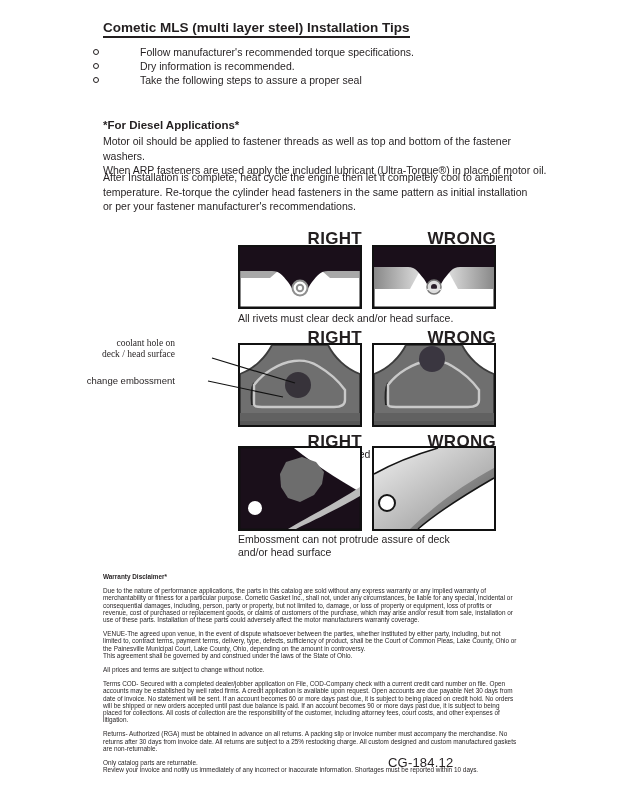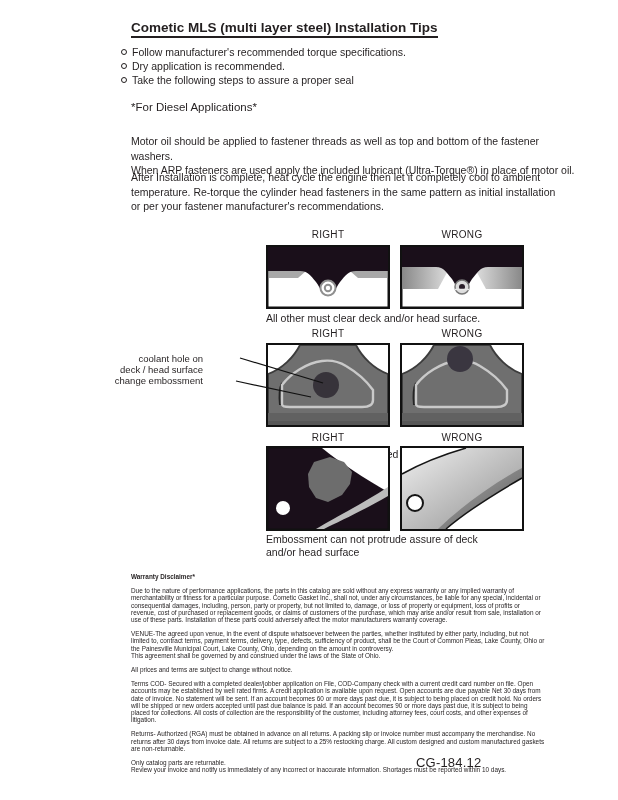--- a/index.html
+++ b/index.html
@@ -1,35 +1,35 @@
 <!DOCTYPE html>
 <html><head>
 <meta charset="utf-8">
 <style>
   html,body{margin:0;padding:0;}
   body{background:#ffffff;}
   .page{
     position:relative;width:582px;height:800px;background:#ffffff;overflow:hidden;
-    font-family:"Liberation Sans",sans-serif;color:#231f20;margin-left:28px;
+    font-family:"Liberation Sans",sans-serif;color:#231f20;
   }
   .title{
     position:absolute;left:103px;top:20px;font-size:13.5px;font-weight:bold;
     border-bottom:2px solid #231f20;padding-bottom:1px;white-space:nowrap;
   }
   .bullets{position:absolute;left:93px;top:45px;font-size:10.5px;line-height:14px;width:470px;}
-  .b-row{display:flex;align-items:flex-start;}
+  .b-row{display:flex;align-items:flex-start;gap:36px;}
   .ring{flex:0 0 auto;width:4px;height:4px;border:1px solid #231f20;border-radius:50%;margin:4px 5px 0 0;}
   .sub{margin-left:22px;}
   .dot{flex:0 0 auto;width:4px;height:4px;background:#231f20;border-radius:50%;margin:4px 5px 0 0;}
-  .h2{position:absolute;left:103px;top:101px;font-size:11.5px;font-weight:normal;}
+  .h2{position:absolute;left:103px;top:119px;font-size:11.5px;font-weight:bold;}
   .para{white-space:pre-line;font-size:10.5px;line-height:14.5px;}
   .p1{position:absolute;left:103px;top:134px;width:450px;}
   .p2{position:absolute;left:103px;top:170px;width:450px;}
   .note{position:absolute;left:103px;top:206px;font-size:10.5px;}
-  .dlabel{position:absolute;width:124px;text-align:center;font-size:10px;letter-spacing:.3px;}
+  .dlabel{position:absolute;width:124px;text-align:right;font-size:17px;letter-spacing:.3px;font-weight:bold;}
   .panel{position:absolute;width:124px;}
   .caption{position:absolute;font-size:10.5px;line-height:13px;white-space:pre-line;}
   .leader-label{position:absolute;right:407px;text-align:right;font-size:9.5px;line-height:10.5px;white-space:pre-line;}
   .overlay{position:absolute;left:205px;top:350px;pointer-events:none;z-index:5;}
   .warranty{position:absolute;left:103px;top:573px;width:415px;font-size:6.4px;line-height:7.2px;}
   .warranty .wh{font-weight:bold;margin:0 0 7px 0;}
   .warranty p{margin:0 0 7px 0;white-space:pre-line;}
   .footer{position:absolute;left:388px;top:755px;font-size:13px;letter-spacing:.2px;}
 </style>
 </head>
@@ -39,21 +39,21 @@
 
   <div class="title">Cometic MLS (multi layer steel) Installation Tips</div>
 
   <div class="bullets">
     <div class="b-row">
       <span class="ring"></span>
       <span>Follow manufacturer's recommended torque specifications.</span>
     </div>
     <div class="b-row">
       <span class="ring"></span>
-      <span>Dry application is recommended.</span>
+      <span>Dry information is recommended.</span>
     </div>
     <div class="b-row">
       <span class="ring"></span>
       <span>Take the following steps to assure a proper seal</span>
     </div>
   </div>
 
   <div class="h2">*For Diesel Applications*</div>
   <div class="para p1">Motor oil should be applied to fastener threads as well as top and bottom of the fastener washers.
 When ARP fasteners are used apply the included lubricant (Ultra-Torque®) in place of motor oil.</div>
@@ -87,26 +87,26 @@
     <rect x="1.25" y="1.25" width="121.5" height="61.5" fill="#ffffff" stroke="#111111" stroke-width="2.5"></rect>
     <polygon points="3,22 50,22 38,44 3,44" fill="url(#gwL)"></polygon>
     <polygon points="121,22 74,22 86,44 121,44" fill="url(#gwR)"></polygon>
     <rect x="3" y="44" width="118" height="17" fill="#ffffff"></rect>
     <path d="M2,2 H122 V22 H88 C80,22 78,27 72,34 C67,41 66,49 62,49 C58,49 57,41 52,34 C46,27 44,22 36,22 H2 Z" fill="#1a0f1a"></path>
     <circle cx="62" cy="42" r="7" fill="#dddddd" stroke="#777777" stroke-width="1.5"></circle>
     <circle cx="62" cy="42" r="3" fill="#2a1f2a"></circle>
     <line x1="55" y1="44.5" x2="69" y2="44.5" stroke="#e8e8e8" stroke-width="1.5"></line>
   </svg>
 
-  <div class="caption" style="left:238px;top:312px;">All other must clear deck and/or head surface.</div>
+  <div class="caption" style="left:238px;top:312px;">All rivets must clear deck and/or head surface.</div>
 
   <div class="dlabel" style="left:238px;top:328px;">RIGHT</div>
   <div class="dlabel" style="left:372px;top:328px;">WRONG</div>
 
-  <div class="leader-label" style="top:354px;">coolant hole on
+  <div class="leader-label" style="top:338px;font-family:Liberation Serif, serif;">coolant hole on
 deck / head surface</div>
   <div class="leader-label" style="top:376px;">change embossment</div>
 
   <svg class="panel" style="left:238px;top:343px;" width="124" height="84" viewBox="0 0 124 84">
     <rect x="1.25" y="1.25" width="121.5" height="81.5" fill="#6f6f6f" stroke="#111111" stroke-width="2.5"></rect>
     <rect x="2" y="70" width="120" height="12" fill="#616161"></rect>
     <rect x="2" y="78" width="120" height="4" fill="#575757"></rect>
     <path d="M2,2 H34 C28,14 16,26 2,31 Z" fill="#ffffff"></path>
     <path d="M34,2 C28,14 16,26 2,31" fill="none" stroke="#3c3c3c" stroke-width="1.8"></path>
     <path d="M122,2 H90 C96,14 108,26 122,31 Z" fill="#ffffff"></path>

